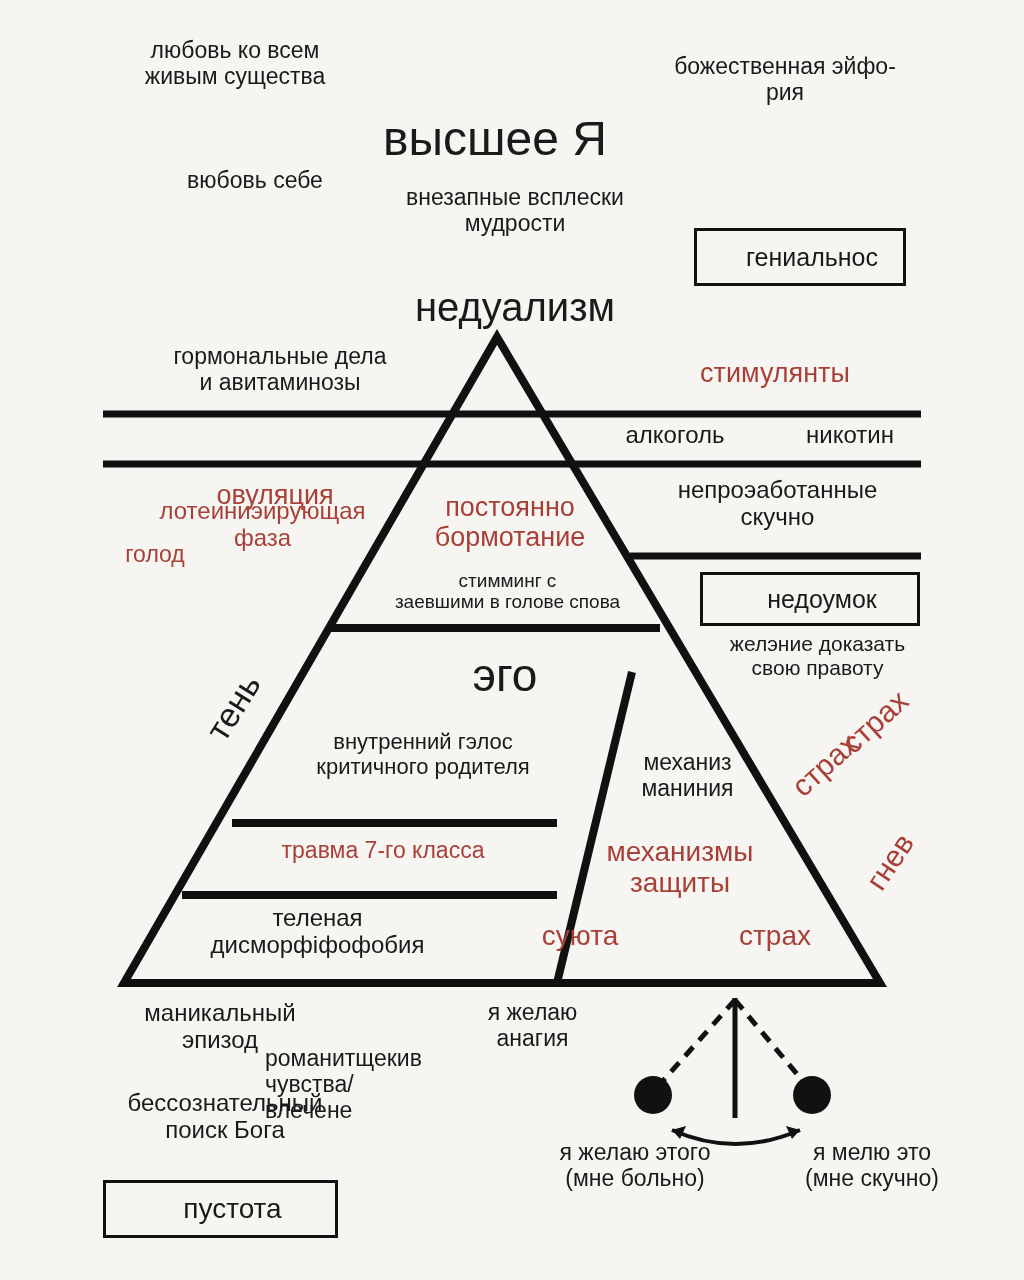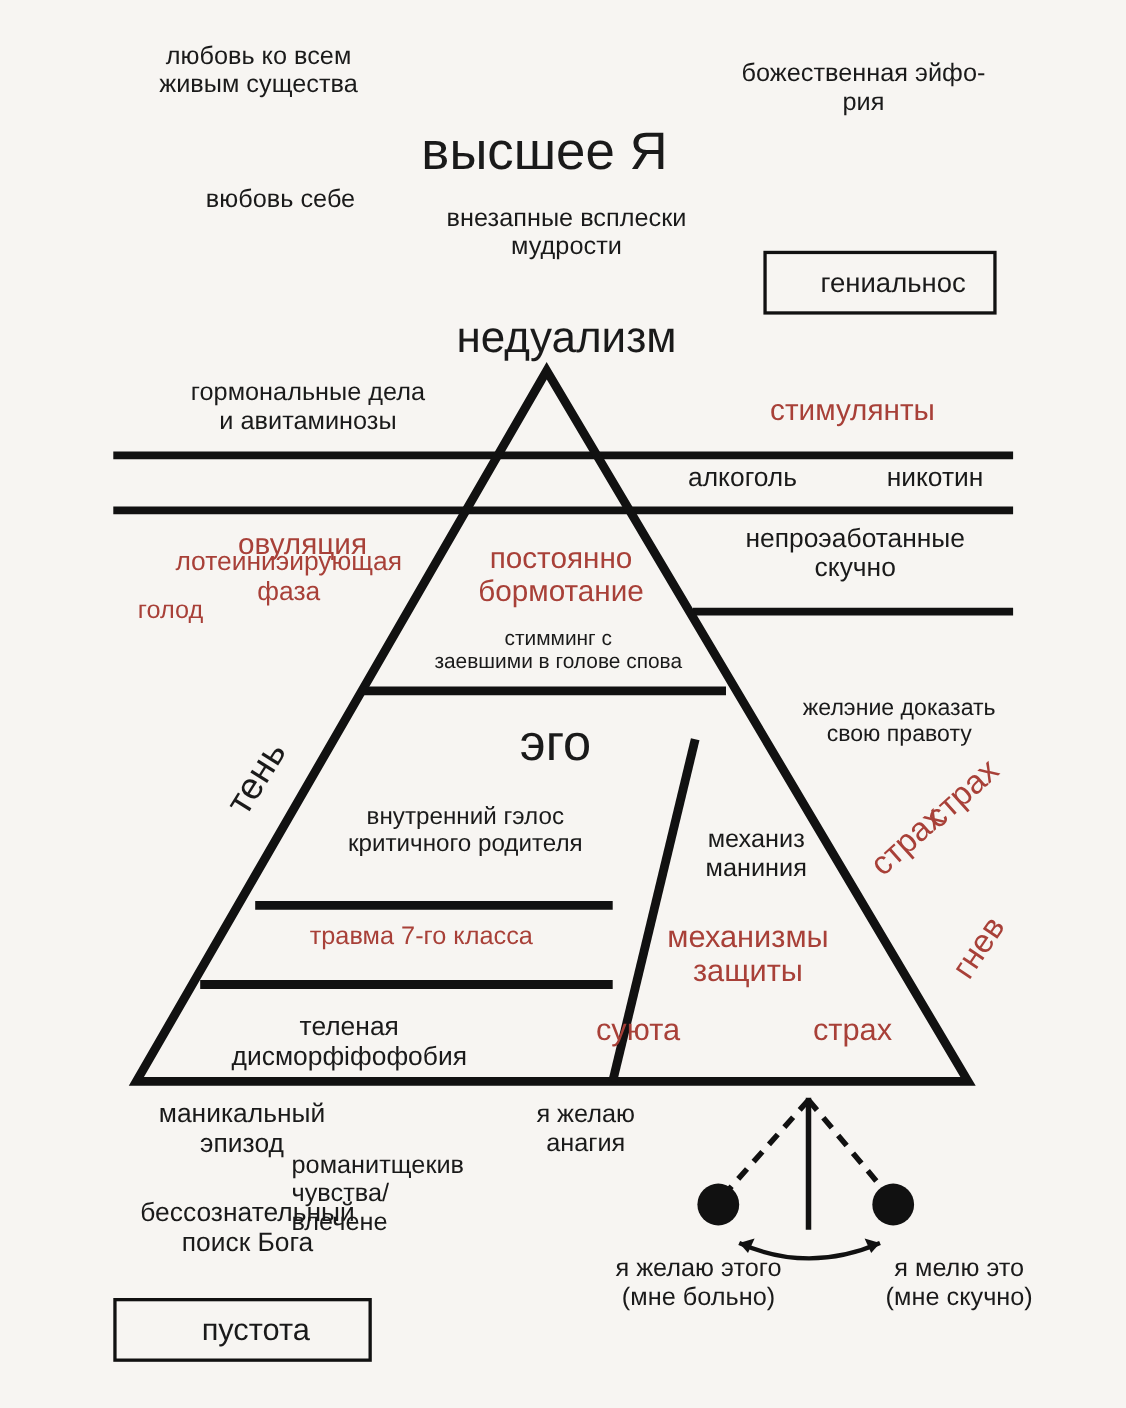--- a/index.html
+++ b/index.html
@@ -110,20 +110,23 @@
 
   <div class="lbl red" style="left:630px; top:358px; width:290px; font-size:27px;">стимулянты</div>
 
   <div class="lbl dark" style="left:595px; top:422px; width:160px; font-size:24px;">алкоголь</div>
 
   <div class="lbl dark" style="left:775px; top:422px; width:150px; font-size:24px;">никотин</div>
 
   <div class="lbl dark" style="left:630px; top:477px; width:295px; font-size:24px;">непроэаботанные
 скучно</div>
 
+  <div class="box" style="left:700px; top:572px; width:190px; height:48px;">
+    <span style="font-size:25px;">недоумок</span>
+  </div>
 
   <div class="lbl dark" style="left:690px; top:632px; width:255px; font-size:21px;">желэние доказать
 свою правоту</div>
 
   <div class="lbl red" style="left:795px; top:705px; width:160px; font-size:30px; transform:rotate(-42deg); transform-origin:center;">страх</div>
 
   <div class="lbl red" style="left:745px; top:748px; width:160px; font-size:30px; transform:rotate(-42deg); transform-origin:center;">страх</div>
 
   <div class="lbl red" style="left:820px; top:845px; width:140px; font-size:30px; transform:rotate(-56deg); transform-origin:center;">гнев</div>
 
@@ -133,21 +136,21 @@
   <div class="lbl dark" style="left:360px; top:570px; width:295px; font-size:19px;">стимминг с
 заевшими в голове спова</div>
 
   <div class="lbl dark" style="left:400px; top:650px; width:210px; font-size:46px;">эго</div>
 
   <div class="lbl dark" style="left:288px; top:730px; width:270px; font-size:22px;">внутренний гэлос
 критичного родителя</div>
 
   <div class="lbl red" style="left:238px; top:838px; width:290px; font-size:23px;">травма 7-го класса</div>
 
-  <div class="lbl dark" style="left:185px; top:905px; width:265px; font-size:24px;margin-top:16px;">теленая
+  <div class="lbl dark" style="left:185px; top:905px; width:265px; font-size:24px;">теленая
 дисморфіфофобия</div>
 
   <div class="lbl dark" style="left:605px; top:750px; width:165px; font-size:23px;">механиз
 маниния</div>
 
   <div class="lbl red" style="left:545px; top:836px; width:270px; font-size:28px;">механизмы
 защиты</div>
 
   <div class="lbl red" style="left:500px; top:920px; width:160px; font-size:28px;">суюта</div>
 

